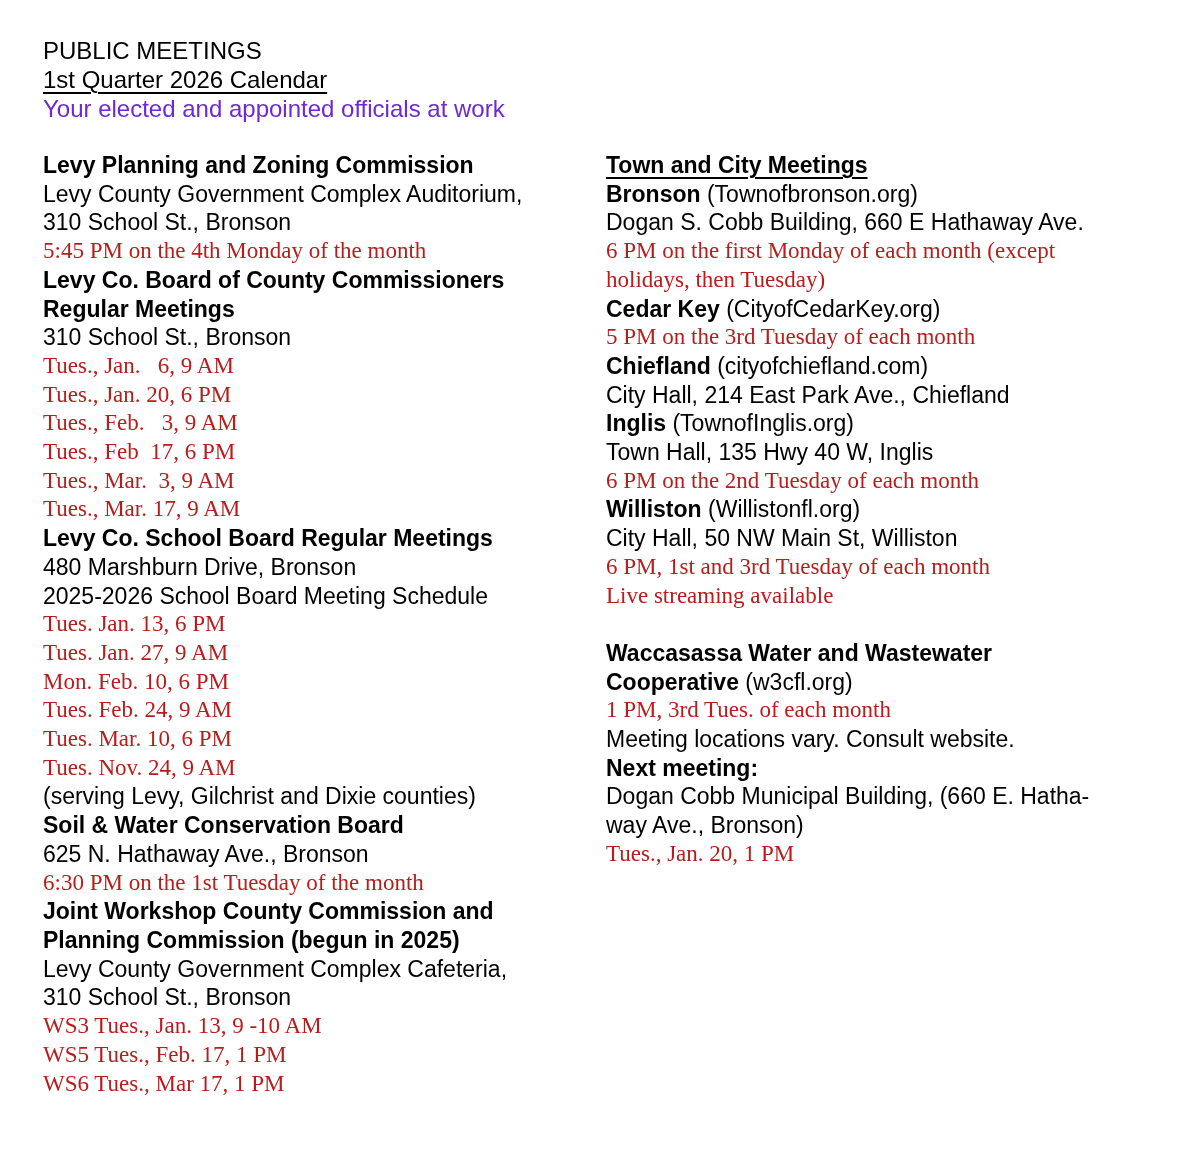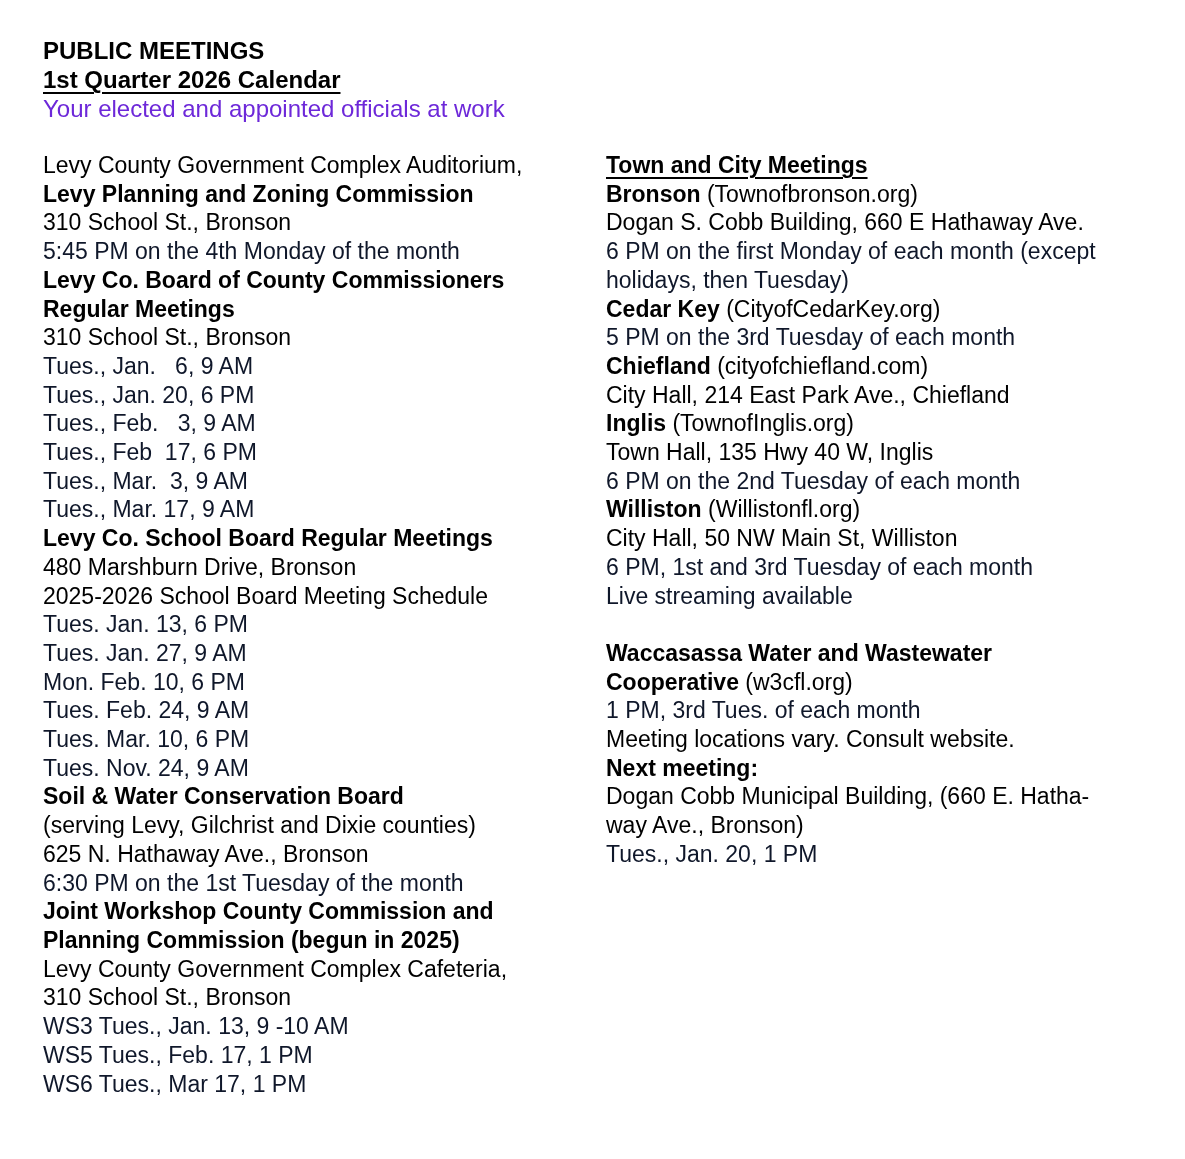--- a/index.html
+++ b/index.html
@@ -15,21 +15,21 @@
     overflow: hidden;
   }
   .page {
     padding: 36px 20px 0 43px;
   }
   .hline {
     font-size: 24px;
     line-height: 29px;
     white-space: pre-wrap;
   }
-  .hline.bold { font-weight: bold; }
+  .hline.bold { font-weight: normal; }
   .hline.underline {
     text-decoration: underline;
     text-decoration-thickness: 2px;
     text-underline-offset: 4px;
   }
   .hline.tagline { color: #6d28d9; }
   .columns {
     display: flex;
     flex-direction: row;
     margin-top: 28px;
@@ -39,43 +39,43 @@
     width: 563px;
   }
   .col-right {
     flex: 1 1 auto;
   }
   .line {
     font-size: 23px;
     line-height: 28.7px;
     white-space: pre-wrap;
   }
-  .line.red { color: #0f172a; }
+  .line.red { color: #b91c1c; font-family: Liberation Serif, serif; }
   .bold { font-weight: bold; }
   .underline {
     text-decoration: underline;
     text-decoration-thickness: 2px;
     text-underline-offset: 4px;
   }
   .section.gap-before { margin-top: 28.7px; }
 </style>
 </head>
 <body>
 
 <div class="page">
   <div class="header">
     <div class="hline bold">PUBLIC MEETINGS</div>
     <div class="hline bold underline">1st Quarter 2026 Calendar</div>
     <div class="hline tagline">Your elected and appointed officials at work</div>
   </div>
   <div class="columns">
     <div class="col-left">
         <div class="section">
+          <div class="line"><span class="bold">Levy Planning and Zoning Commission</span></div>
           <div class="line"><span>Levy County Government Complex Auditorium,</span></div>
-          <div class="line"><span class="bold">Levy Planning and Zoning Commission</span></div>
           <div class="line"><span>310 School St., Bronson</span></div>
           <div class="line red"><span>5:45 PM on the 4th Monday of the month</span></div>
         </div>
         <div class="section">
           <div class="line"><span class="bold">Levy Co. Board of County Commissioners</span></div>
           <div class="line"><span class="bold">Regular Meetings</span></div>
           <div class="line"><span>310 School St., Bronson</span></div>
           <div class="line red"><span>Tues., Jan.   6, 9 AM</span></div>
           <div class="line red"><span>Tues., Jan. 20, 6 PM</span></div>
           <div class="line red"><span>Tues., Feb.   3, 9 AM</span></div>
@@ -88,22 +88,22 @@
           <div class="line"><span>480 Marshburn Drive, Bronson</span></div>
           <div class="line"><span>2025-2026 School Board Meeting Schedule</span></div>
           <div class="line red"><span>Tues. Jan. 13, 6 PM</span></div>
           <div class="line red"><span>Tues. Jan. 27, 9 AM</span></div>
           <div class="line red"><span>Mon. Feb. 10, 6 PM</span></div>
           <div class="line red"><span>Tues. Feb. 24, 9 AM</span></div>
           <div class="line red"><span>Tues. Mar. 10, 6 PM</span></div>
           <div class="line red"><span>Tues. Nov. 24, 9 AM</span></div>
         </div>
         <div class="section">
+          <div class="line"><span>(serving Levy, Gilchrist and Dixie counties)</span></div>
           <div class="line"><span class="bold">Soil &amp; Water Conservation Board</span></div>
-          <div class="line"><span>(serving Levy, Gilchrist and Dixie counties)</span></div>
           <div class="line"><span>625 N. Hathaway Ave., Bronson</span></div>
           <div class="line red"><span>6:30 PM on the 1st Tuesday of the month</span></div>
         </div>
         <div class="section">
           <div class="line"><span class="bold">Joint Workshop County Commission and</span></div>
           <div class="line"><span class="bold">Planning Commission (begun in 2025)</span></div>
           <div class="line"><span>Levy County Government Complex Cafeteria,</span></div>
           <div class="line"><span>310 School St., Bronson</span></div>
           <div class="line red"><span>WS3 Tues., Jan. 13, 9 -10 AM</span></div>
           <div class="line red"><span>WS5 Tues., Feb. 17, 1 PM</span></div>

